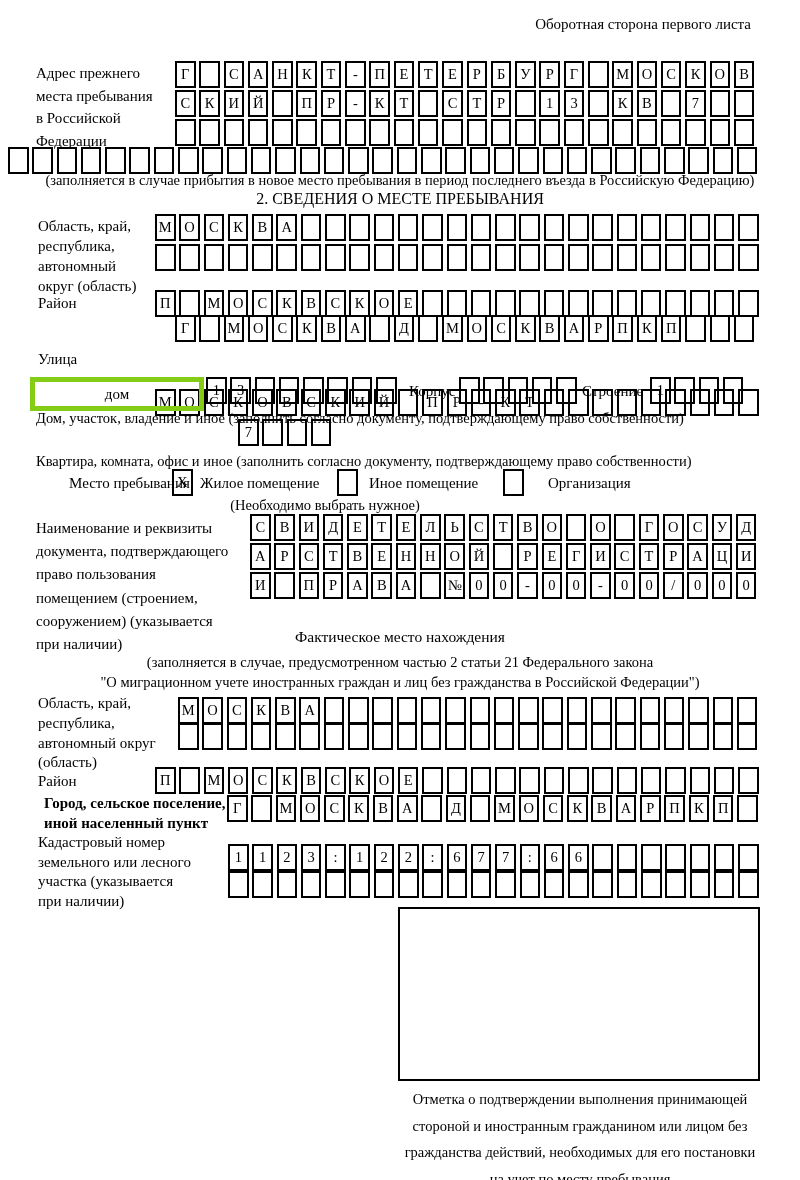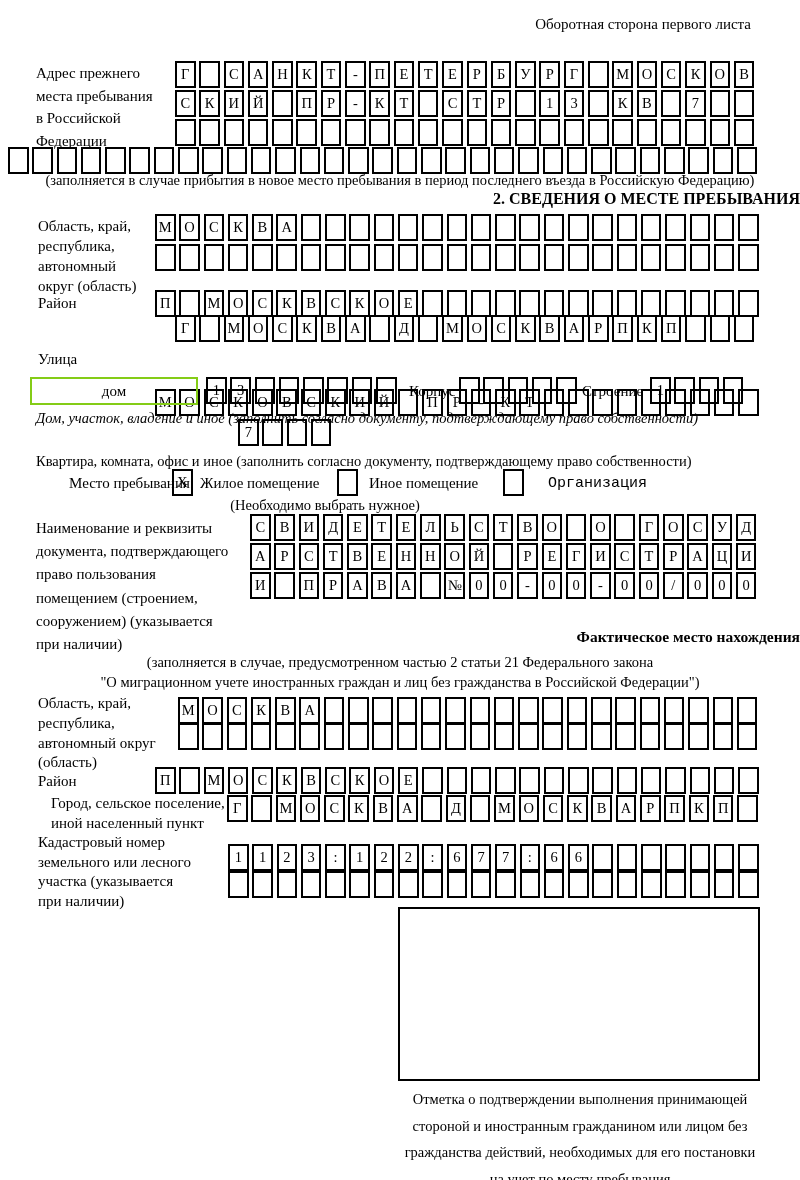--- a/index.html
+++ b/index.html
@@ -7,30 +7,30 @@
     position:relative; width:800px; height:1180px; margin:0 auto;
     background:#ffffff; color:#000;
     font-family:"Liberation Serif", serif; font-size:15px;
     overflow:hidden;
     padding-left:8px;
   }
   .abs { position:absolute; }
   .lbl { position:absolute; white-space:pre-line; line-height:21px; font-size:15px; }
   .cap { position:absolute; font-size:14.5px; }
   .center { left:0; width:800px; text-align:center; }
-  .bold { font-weight:bold;text-align:right; }
+  .bold { font-weight:normal; }
   .boxrow { position:absolute; white-space:nowrap; height:16px; }
   .box {
     display:inline-block; width:16.5px; height:22.5px;
     border:2px solid #000; margin-right:3.8px;
     font-size:14.5px; line-height:22px; text-align:center;
     vertical-align:top; overflow:hidden;
   }
   .widebox {
-    position:absolute; border:2px solid #84cc16; height:24px;
+    position:absolute; border:5px solid #84cc16; height:24px;
     display:flex; align-items:center; justify-content:center; font-size:15px;
   }
   .stamp {
     position:absolute; left:398px; top:907px; width:358px; height:170px;
     border:2px solid #000; background:#fff;
   }
   
   .note        { top:16px;  right:57px; font-size:15px; }
   .lbl-prev    { left:36px;  top:62px;  line-height:22.5px; }
   .bx-prev1    { left:175px; top:61px; }
@@ -47,44 +47,44 @@
   .lbl-s2city  { left:38px;  top:315px; line-height:19px; }
   .bx-s2city   { left:175px; top:315px; }
   .lbl-s2str   { left:38px;  top:349px; }
   .bx-s2str    { left:155px; top:346px;margin-top:43px; }
   .wb-house    { left:30px;  top:377px; width:164px; }
   .bx-house    { left:206px; top:377px; }
   .lbl-korp    { left:403px; top:381px;margin-left:6px; }
   .bx-korp     { left:459px; top:377px; }
   .lbl-str     { left:582px; top:381px;text-align:right; }
   .bx-str      { left:650px; top:377px; }
-  .cap-house   { left:36px;  top:410px;font-style:italic; }
+  .cap-house   { left:36px;  top:410px; }
   .wb-apt      { left:30px;  top:419px; width:200px; }
   .bx-apt      { left:238px; top:419px; }
   .cap-apt     { left:36px;  top:453px; }
   .lbl-place   { left:36px;  top:473px;margin-left:33px; }
   .bx-cb0      { left:172px; top:469px; }
   .lbl-cb0     { left:200px; top:473px; }
   .bx-cb1      { left:337px; top:469px; }
   .lbl-cb1     { left:369px; top:473px;text-align:center; }
   .bx-cb2      { left:503px; top:469px; }
-  .lbl-cb2     { left:548px; top:473px;font-family:Liberation Mono, monospace; }
+  .lbl-cb2     { left:548px; top:473px; }
   .cap-choose  { left:160px; top:497px; width:330px; text-align:center; }
   .lbl-doc     { left:36px;  top:517px; line-height:23.2px; }
   .bx-doc1     { left:250px; top:514px; }
   .bx-doc2     { left:250px; top:543px; }
   .bx-doc3     { left:250px; top:572px; }
   .ttl-fact    { top:628px;  font-size:15.5px; }
   .cap-fact    { top:653px;  line-height:19.5px; white-space:pre-line; }
   .lbl-freg    { left:38px;  top:694px; line-height:19.8px; }
   .bx-freg1    { left:178px; top:697px; }
   .bx-freg2    { left:178px; top:723px; }
   .lbl-fdist   { left:38px;  top:771px; }
   .bx-fdist    { left:155px; top:767px; }
-  .lbl-fcity   { left:51px;  top:793px; line-height:20px; }
+  .lbl-fcity   { left:44px;  top:793px; line-height:20px;font-weight:bold; }
   .bx-fcity    { left:227px; top:795px; }
   .lbl-fcad    { left:38px;  top:833px; line-height:19.5px; }
   .bx-fcad1    { left:228px; top:844px; }
   .bx-fcad2    { left:228px; top:871px; }
   .cap-stamp   { left:394px; top:1086px; width:372px; text-align:center;
                  line-height:26.5px; white-space:pre-line; }
 </style>
 </head>
 <body>
 

